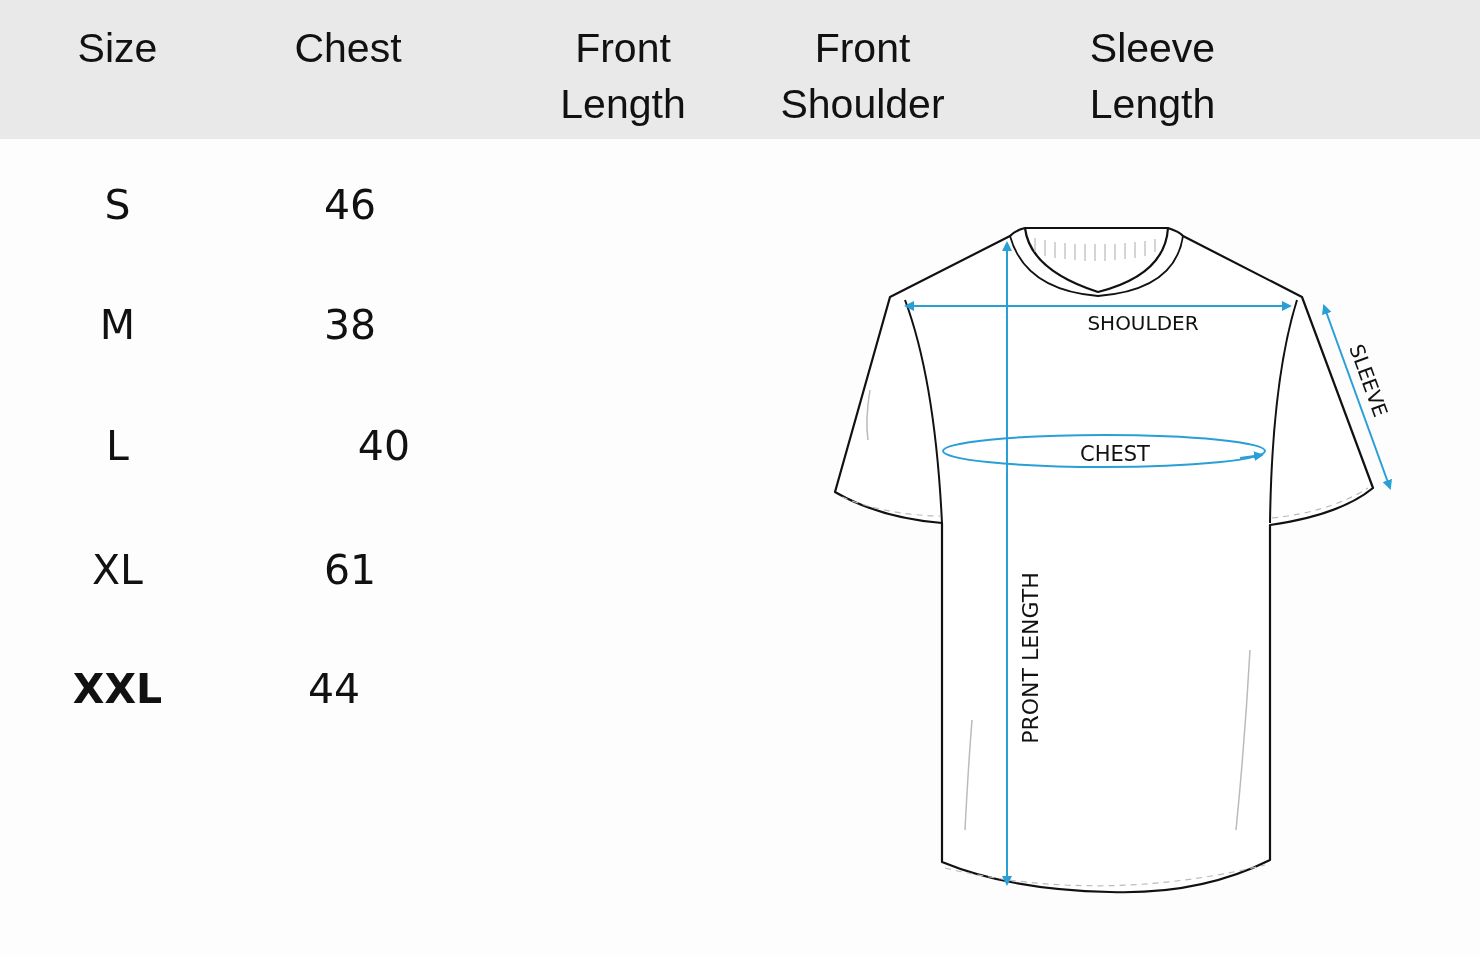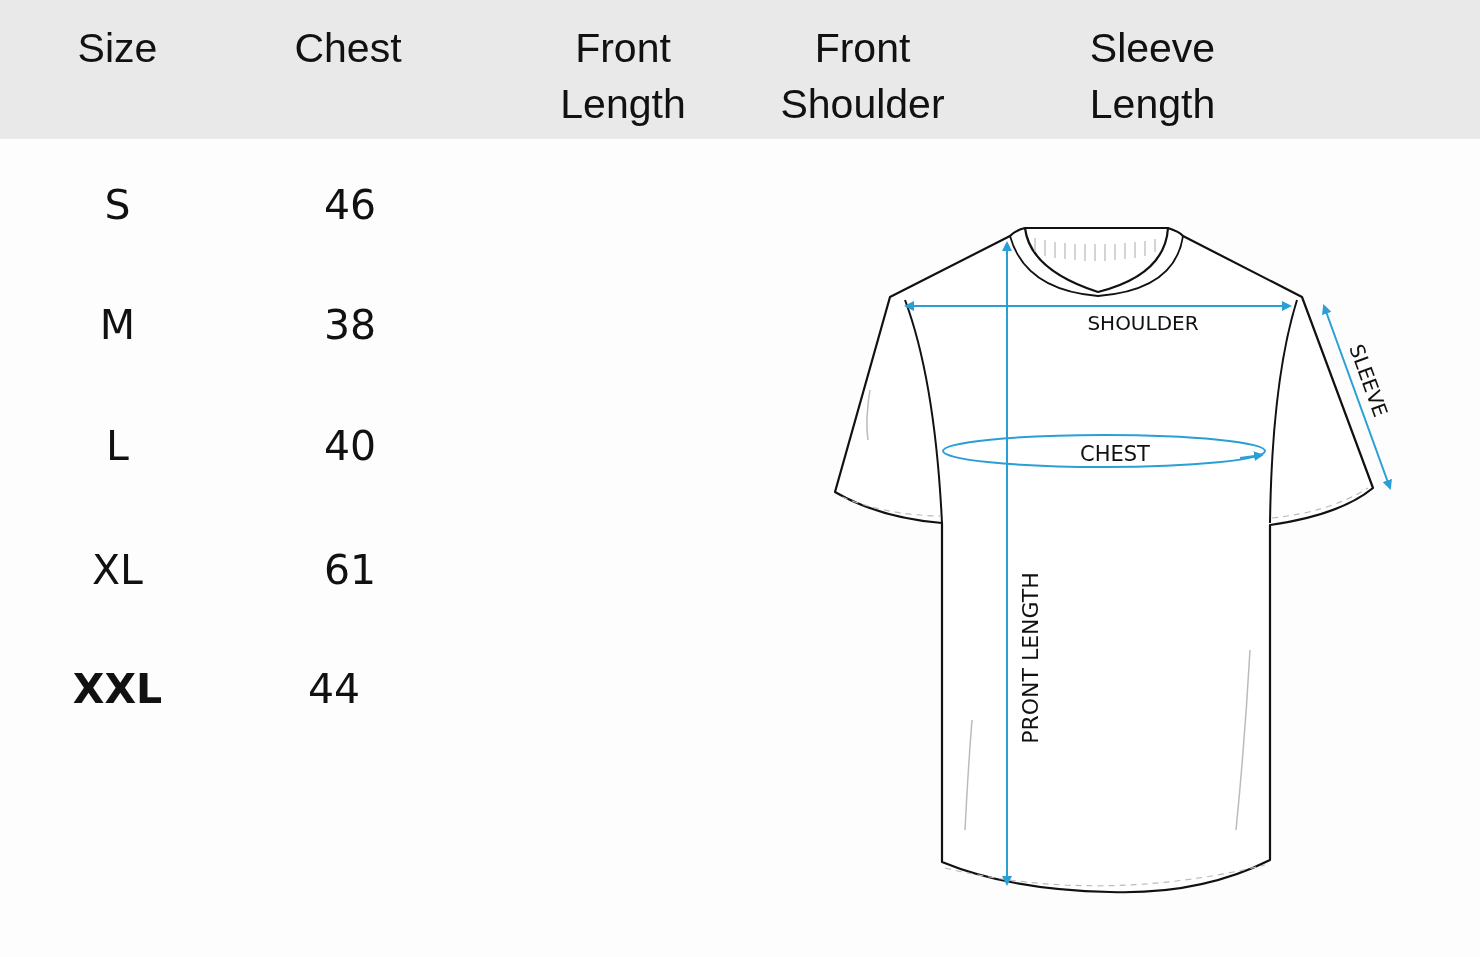--- a/index.html
+++ b/index.html
@@ -44,21 +44,21 @@
 </div>
 
 <div class="rows">
   <div class="cell" style="left:40px;top:42px;width:155px;">S</div>
   <div class="cell" style="left:290px;top:42px;width:120px;">46</div>
 
   <div class="cell" style="left:40px;top:162px;width:155px;">M</div>
   <div class="cell" style="left:290px;top:162px;width:120px;">38</div>
 
   <div class="cell" style="left:40px;top:283px;width:155px;">L</div>
-  <div class="cell" style="left:290px;top:283px;width:120px;">40</div>
+  <div class="cell" style="left:290px;top:283px;width:120px;text-align:right;">40</div>
 
   <div class="cell" style="left:40px;top:407px;width:155px;">XL</div>
   <div class="cell" style="left:290px;top:407px;width:120px;">61</div>
 
   <div class="cell" style="left:40px;top:526px;width:155px;font-weight:bold;">XXL</div>
   <div class="cell" style="left:274px;top:526px;width:120px;">44</div>
 </div>
 
 <div class="diagram">
   <svg width="600" height="700" viewBox="820 215 600 700" xmlns="http://www.w3.org/2000/svg">

